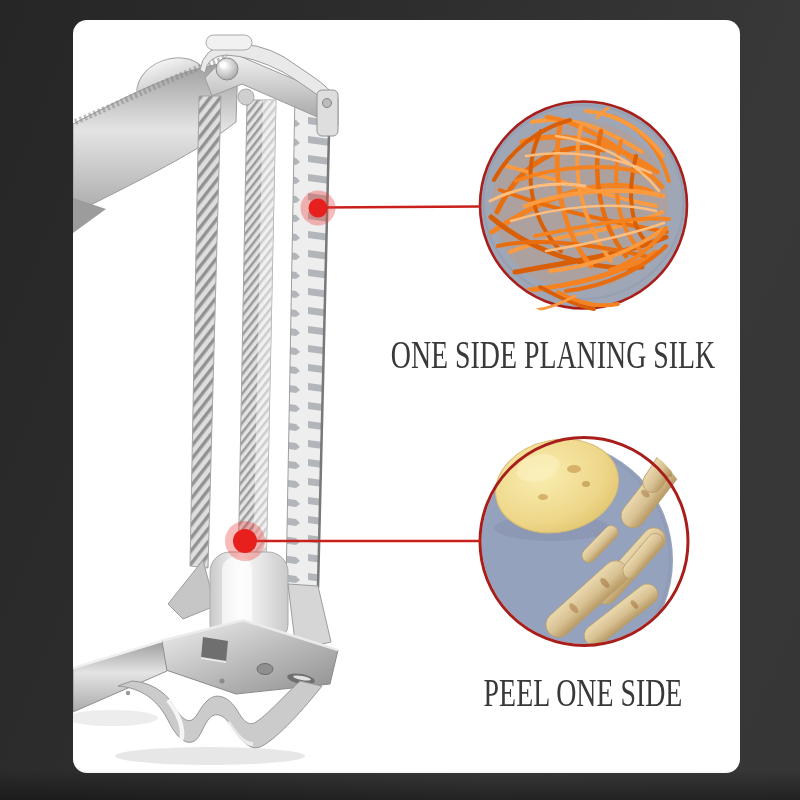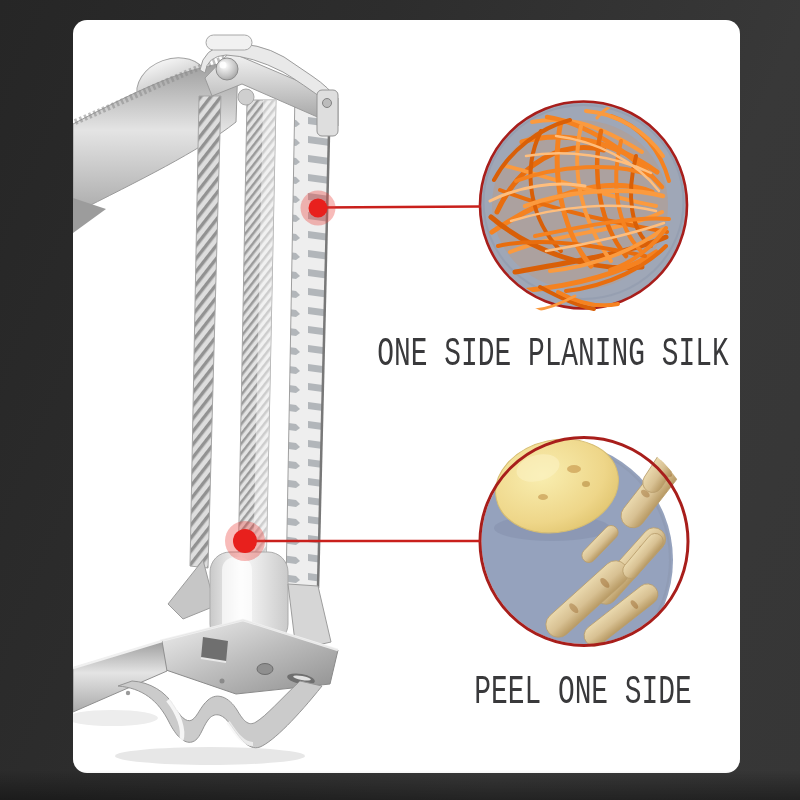--- a/index.html
+++ b/index.html
@@ -1,19 +1,19 @@
 <!DOCTYPE html>
 <html><head>
 <meta charset="utf-8">
 <style>
   html,body{margin:0;padding:0;background:#1d1d1d;}
   .stage{
     position:relative;width:800px;height:800px;overflow:hidden;
     background:linear-gradient(112deg,#262626 0%,#2d2d2d 35%,#383838 72%,#363636 100%);
-    font-family:Liberation Mono, monospace;
+    font-family:Liberation Serif, serif;
   }
   .vignette-bottom{
     position:absolute;left:0;bottom:0;width:100%;height:30px;
     background:linear-gradient(to bottom,rgba(0,0,0,0) 0%,rgba(0,0,0,0.38) 100%);
     pointer-events:none;
   }
   svg.scene{position:absolute;left:0;top:0;}
   .label{
     position:absolute;white-space:nowrap;color:#39393b;
     font-size:41px;line-height:1;font-weight:normal;

